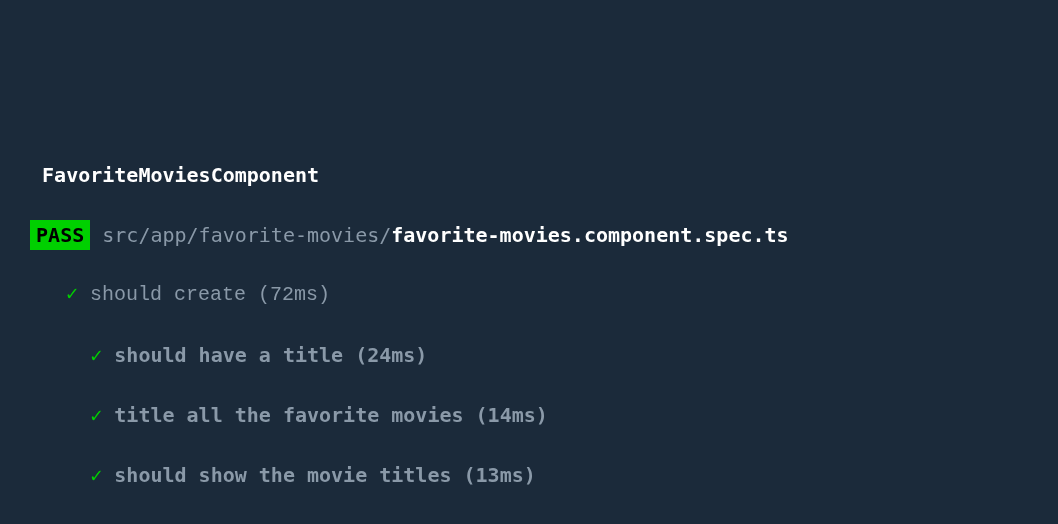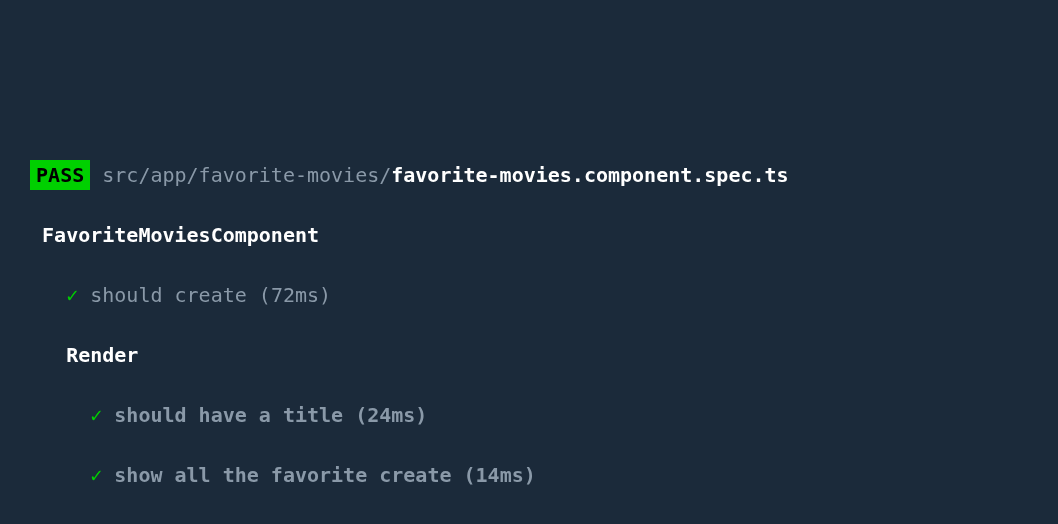--- a/index.html
+++ b/index.html
@@ -33,35 +33,34 @@
       color: #fff;
       font-weight: bold;
     }
     .check {
       color: #00d000;
     }
     .line {
       display: block;
     }
     .ind1 { padding-left: 2ch; }
-    .ind2 { padding-left: 4ch; }
+    .ind2 { padding-left: 4ch; font-family: Liberation Mono, monospace; }
     .ind3 { padding-left: 6ch; font-weight: bold; }
   </style>
 </head>
 <body>
 
 
 
 <div>
+<span class="line ind1"><span class="white-b">FavoriteMoviesComponent</span></span>
 <span class="line"> <span class="pass-badge">PASS</span> <span class="dim">src/app/favorite-movies/</span><span class="white-b">favorite-movies.component.spec.ts</span></span>
-<span class="line ind1"><span class="white-b">FavoriteMoviesComponent</span></span>
 <span class="line ind2"><span class="check">✓</span> <span class="dim">should create</span> <span class="dim">(72ms)</span></span>
-<span class="line ind2"><span class="white-b">Render</span></span>
 <span class="line ind3"><span class="check">✓</span> <span class="dim">should have a title</span> <span class="dim">(24ms)</span></span>
-<span class="line ind3"><span class="check">✓</span> <span class="dim">show all the favorite create</span> <span class="dim">(14ms)</span></span>
+<span class="line ind3"><span class="check">✓</span> <span class="dim">title all the favorite movies</span> <span class="dim">(14ms)</span></span>
 <span class="line ind3"><span class="check">✓</span> <span class="dim">should show the movie titles</span> <span class="dim">(13ms)</span></span>
 
 
 
 
 
 
 
 
 

